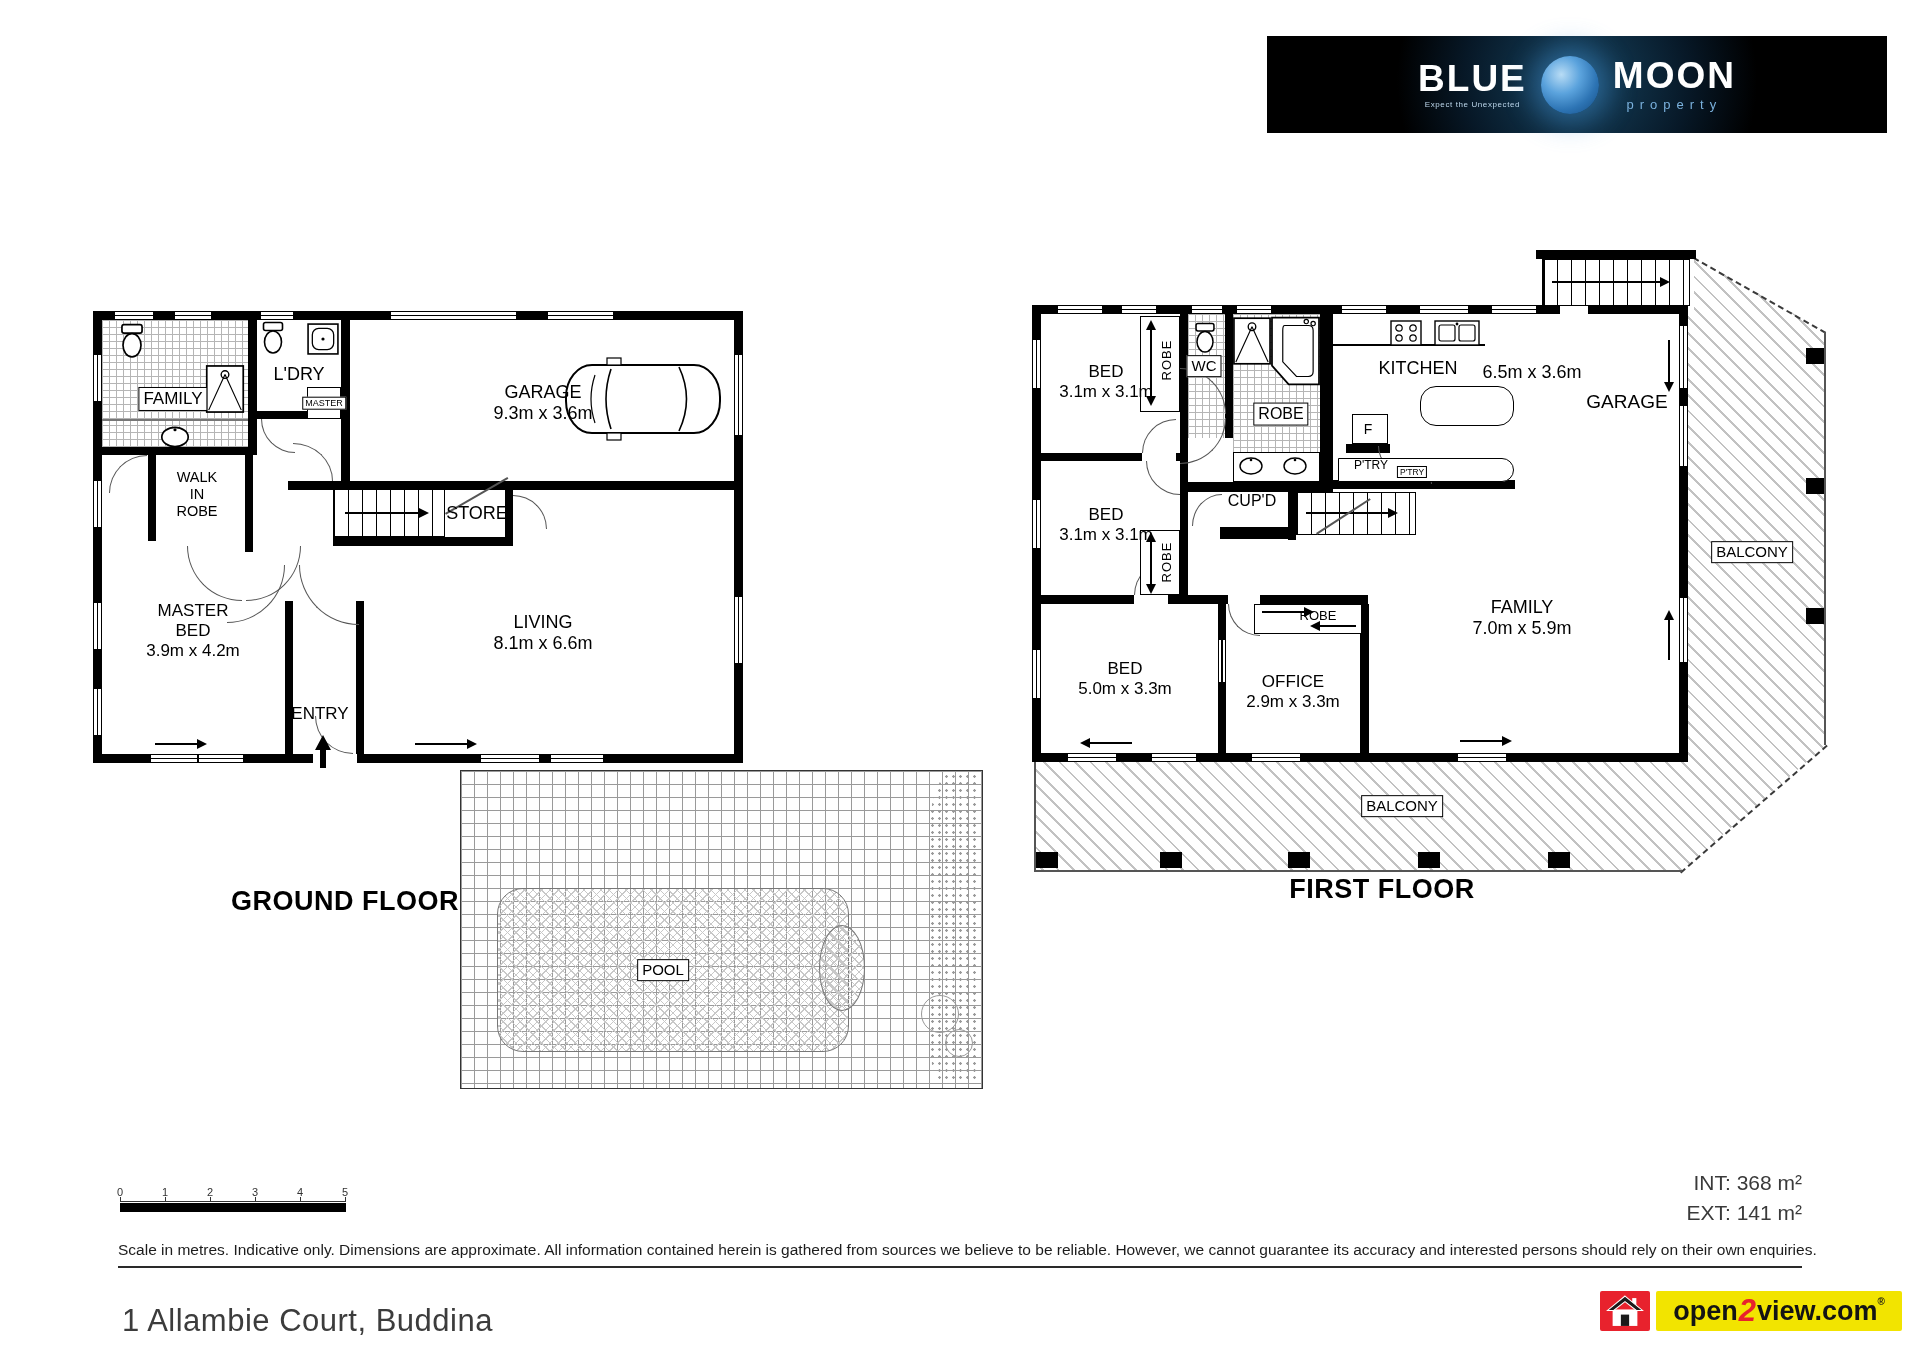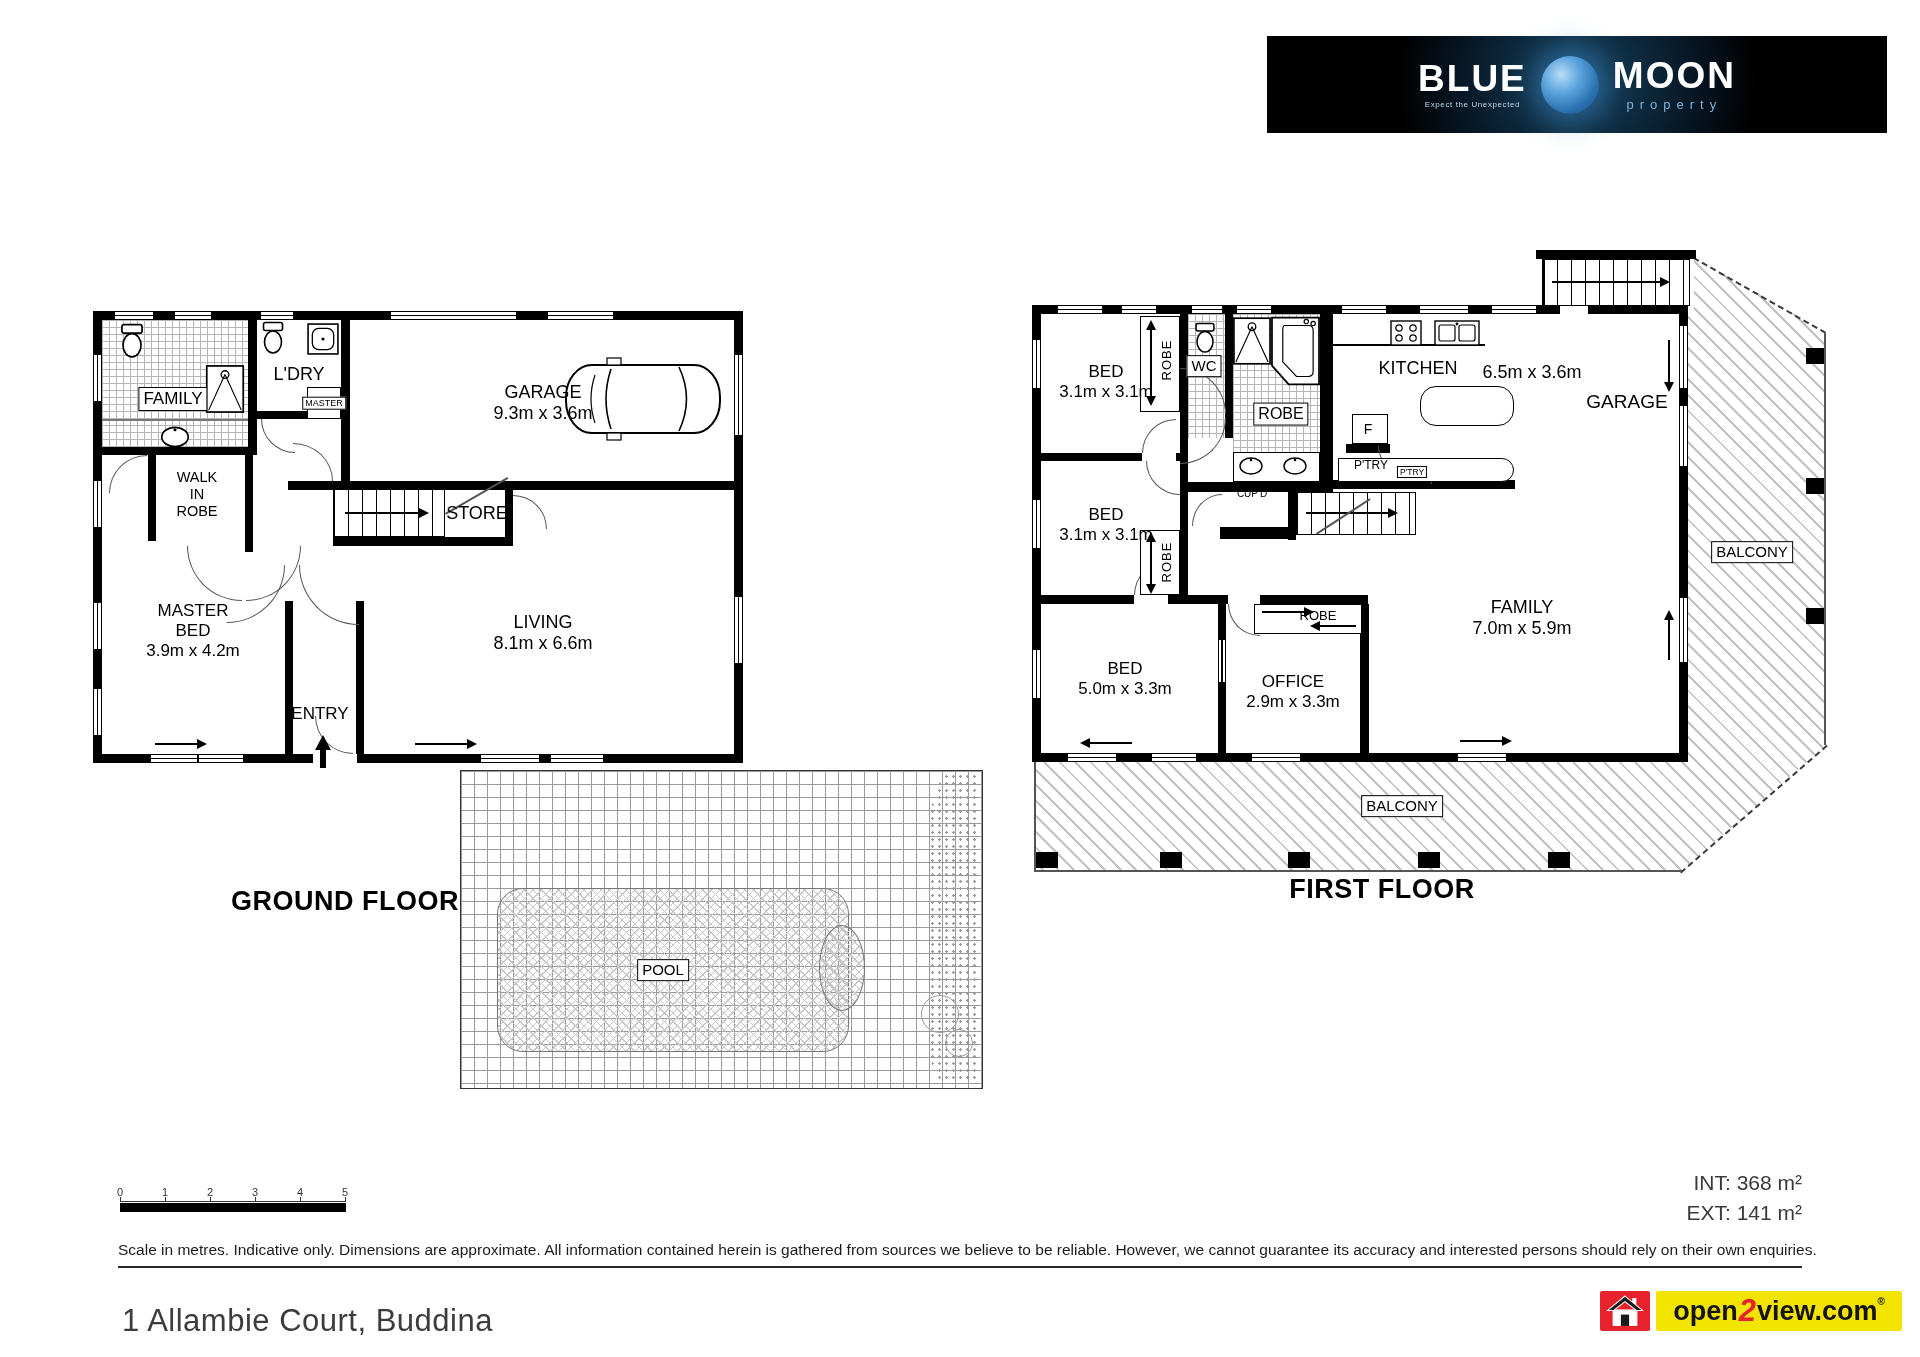--- a/index.html
+++ b/index.html
@@ -417,21 +417,21 @@
   </div>
   <div class="lbl" style="left:95px;top:431px;">
     <span>BED</span>
     <span>5.0m x 3.3m</span>
   </div>
   <div class="lbl boxed" style="left:174px;top:118px;font-size:15px;">WC</div>
   <div class="lbl boxed" style="left:251px;top:166px;font-size:16px;">ROBE</div>
   <div class="lbl" style="left:338px;top:181px;font-size:14px;">F</div>
   <div class="lbl" style="left:341px;top:217px;font-size:12px;">P'TRY</div>
   <div class="lbl boxed smtext" style="left:382px;top:224px;font-size:8.5px;">P'TRY</div>
-  <div class="lbl" style="left:222px;top:246px;font-size:10px;">CUP'D</div>
+  <div class="lbl" style="left:222px;top:253px;font-size:16px;">CUP'D</div>
   <div class="lbl" style="left:388px;top:121px;font-size:18px;">KITCHEN</div>
   <div class="lbl" style="left:502px;top:125px;font-size:18px;">6.5m x 3.6m</div>
   <div class="lbl" style="left:597px;top:154px;font-size:19px;">GARAGE</div>
   <div class="lbl" style="left:492px;top:370px;font-size:18px;">
     <span>FAMILY</span>
     <span>7.0m x 5.9m</span>
   </div>
   <div class="lbl" style="left:288px;top:368px;font-size:13px;">ROBE</div>
   <div class="lbl" style="left:263px;top:444px;">
     <span>OFFICE</span>

